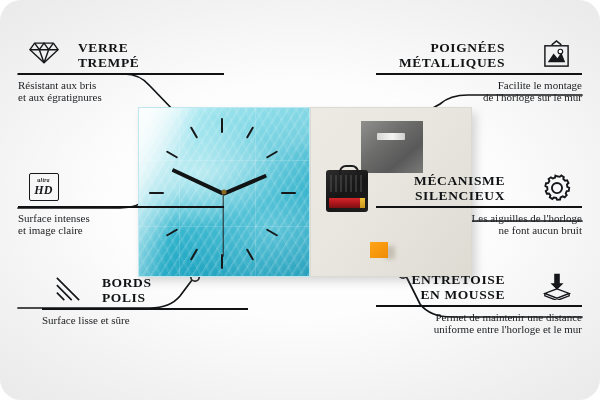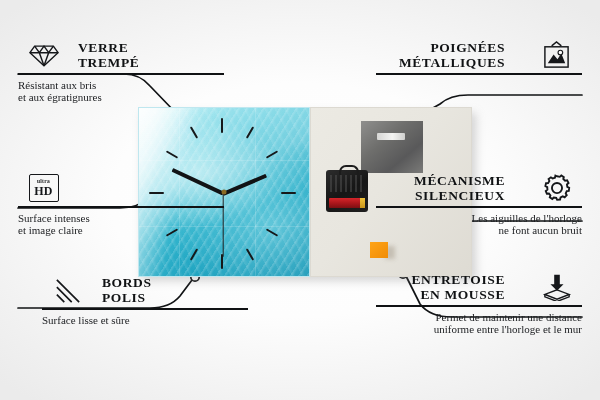--- a/index.html
+++ b/index.html
@@ -13,20 +13,21 @@
     font-family: "Liberation Serif", serif;
     background: #ffffff;
   }
   #infographic {
     position: relative;
     width: 600px;
     height: 400px;
     background:
       radial-gradient(ellipse 420px 260px at 300px 200px, #ffffff 0%, #fdfdfd 45%, #f2f2f2 78%, #ebebeb 100%);
     overflow: hidden;
+    border-radius: 21px;
   }
   
   #connectors {
     position: absolute;
     left: 0;
     top: 0;
     width: 600px;
     height: 400px;
     pointer-events: none;
   }
@@ -223,23 +224,24 @@
   }
   .feature.right .feature-head {
     flex-direction: row-reverse;
     gap: 26px;
   }
   .feature-icon {
     flex: 0 0 auto;
     width: 51px;
     height: 30px;
     display: flex;
-    align-items: center;
+    align-items: flex-start;
     justify-content: center;
     color: #15171a;
+    font-style: italic;
   }
   .feature-title {
     font-family: "Liberation Serif", serif;
     font-weight: bold;
     font-size: 13.5px;
     line-height: 15px;
     letter-spacing: 0.6px;
     color: #101214;
     text-transform: uppercase;
   }
@@ -419,20 +421,24 @@
           <path d="M6 23 L12 14 L16 19 L20 13 L24 23 Z" fill="#15171a" stroke="none"></path>
           <circle cx="19" cy="12" r="2.4" fill="#ffffff" stroke="#15171a" stroke-width="1.2"></circle>
         </svg>
       </span>
       <span class="feature-title">
         <span>POIGNÉES</span><br>
         <span>MÉTALLIQUES</span>
       </span>
     </div>
     <div class="rule"></div>
+    <div class="feature-desc">
+      <span>Facilite le montage</span><br>
+      <span>de l'horloge sur le mur</span>
+    </div>
   </div>
 
   <div class="feature right" style="left:376px; top:173px;">
     <div class="feature-head">
       <span class="feature-icon">
         <svg viewBox="0 0 32 32" width="30" height="30" fill="none" stroke="#15171a" stroke-width="2">
           <path d="M16 3.5 L19 4.1 L20.6 2.6 L23.3 4.4 L22.7 6.4 L24.6 8.3 L26.8 7.9 L28.3 10.8 L26.6 12.2 L27 14.9 L29 15.8 L28.6 19 L26.4 19.3 L25.3 21.8 L26.4 23.7 L24.2 25.9 L22.2 24.9 L19.8 26.1 L19.3 28.3 L16.1 28.6 L15.2 26.6 L12.6 26.1 L11 27.7 L8.3 25.9 L9 23.9 L7.4 21.9 L5.2 22.1 L4 19.2 L5.8 17.8 L5.6 15.1 L3.6 14 L4.3 10.9 L6.5 10.8 L7.9 8.5 L7 6.5 L9.5 4.6 L11.3 5.9 L13.8 5 L14.3 2.8 Z"></path>
           <circle cx="16" cy="16" r="5.4"></circle>
         </svg>
       </span>

